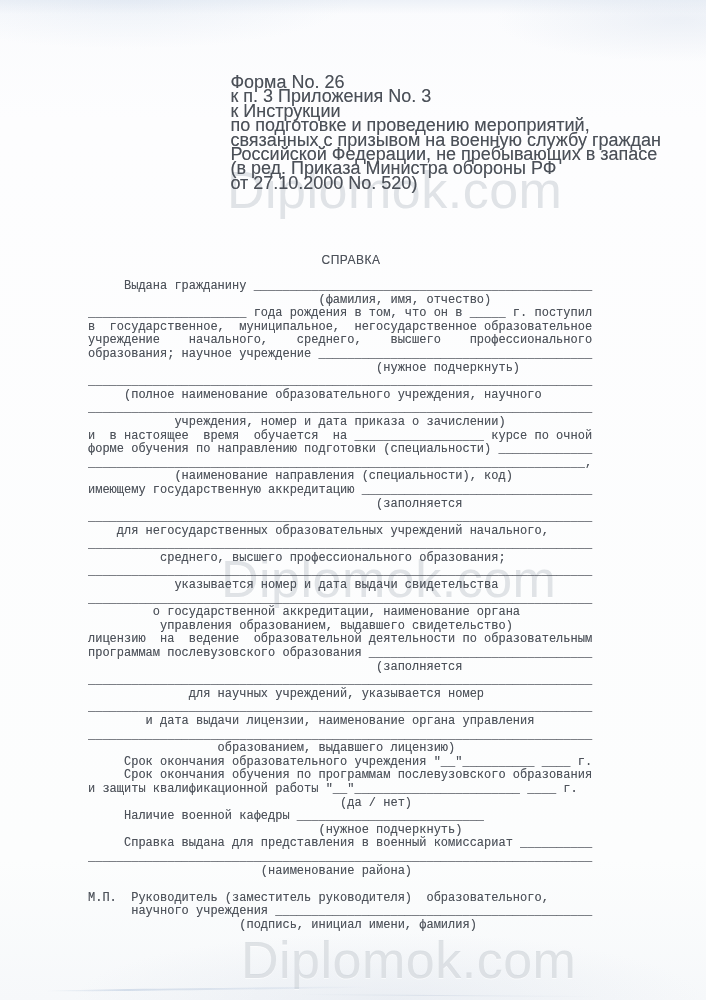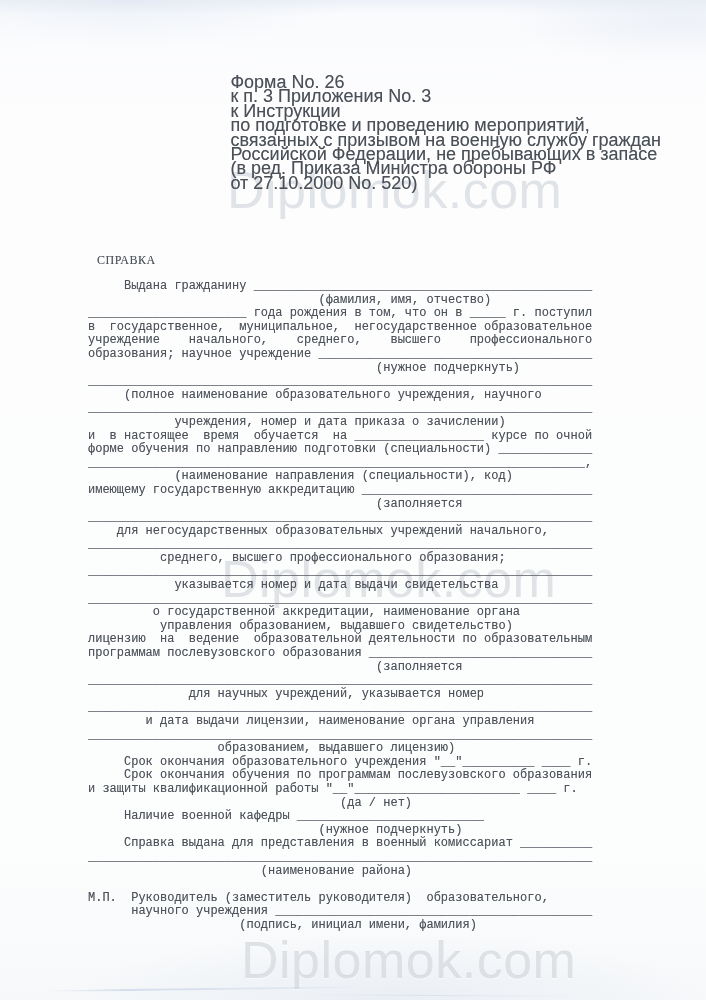--- a/index.html
+++ b/index.html
@@ -24,22 +24,22 @@
     position:absolute;top:67px;right:45px;
     text-align:left;white-space:pre-line;
     font-family:"Liberation Sans",sans-serif;
     font-size:18px;line-height:14.4px;
     color:#4b5058;
     text-shadow:0 0 0.5px rgba(75,80,88,0.45);
     margin-top:8px;
   }
   .ttl{
     position:absolute;left:97px;top:253px;width:508px;
-    text-align:left;white-space:pre;
-    font-family:Liberation Serif, serif;
+    text-align:center;white-space:pre;
+    font-family:Liberation Sans, sans-serif;
     font-size:12px;letter-spacing:0.5px;
     color:#4d525a;
     text-shadow:0 0 0.5px rgba(77,82,90,0.45);
   }
   .bdy{
     position:absolute;left:88px;top:280px;
     white-space:pre;
     font-family:"Liberation Mono","DejaVu Sans Mono",monospace;
     font-size:12px;line-height:13.6px;
     color:#4d525a;

